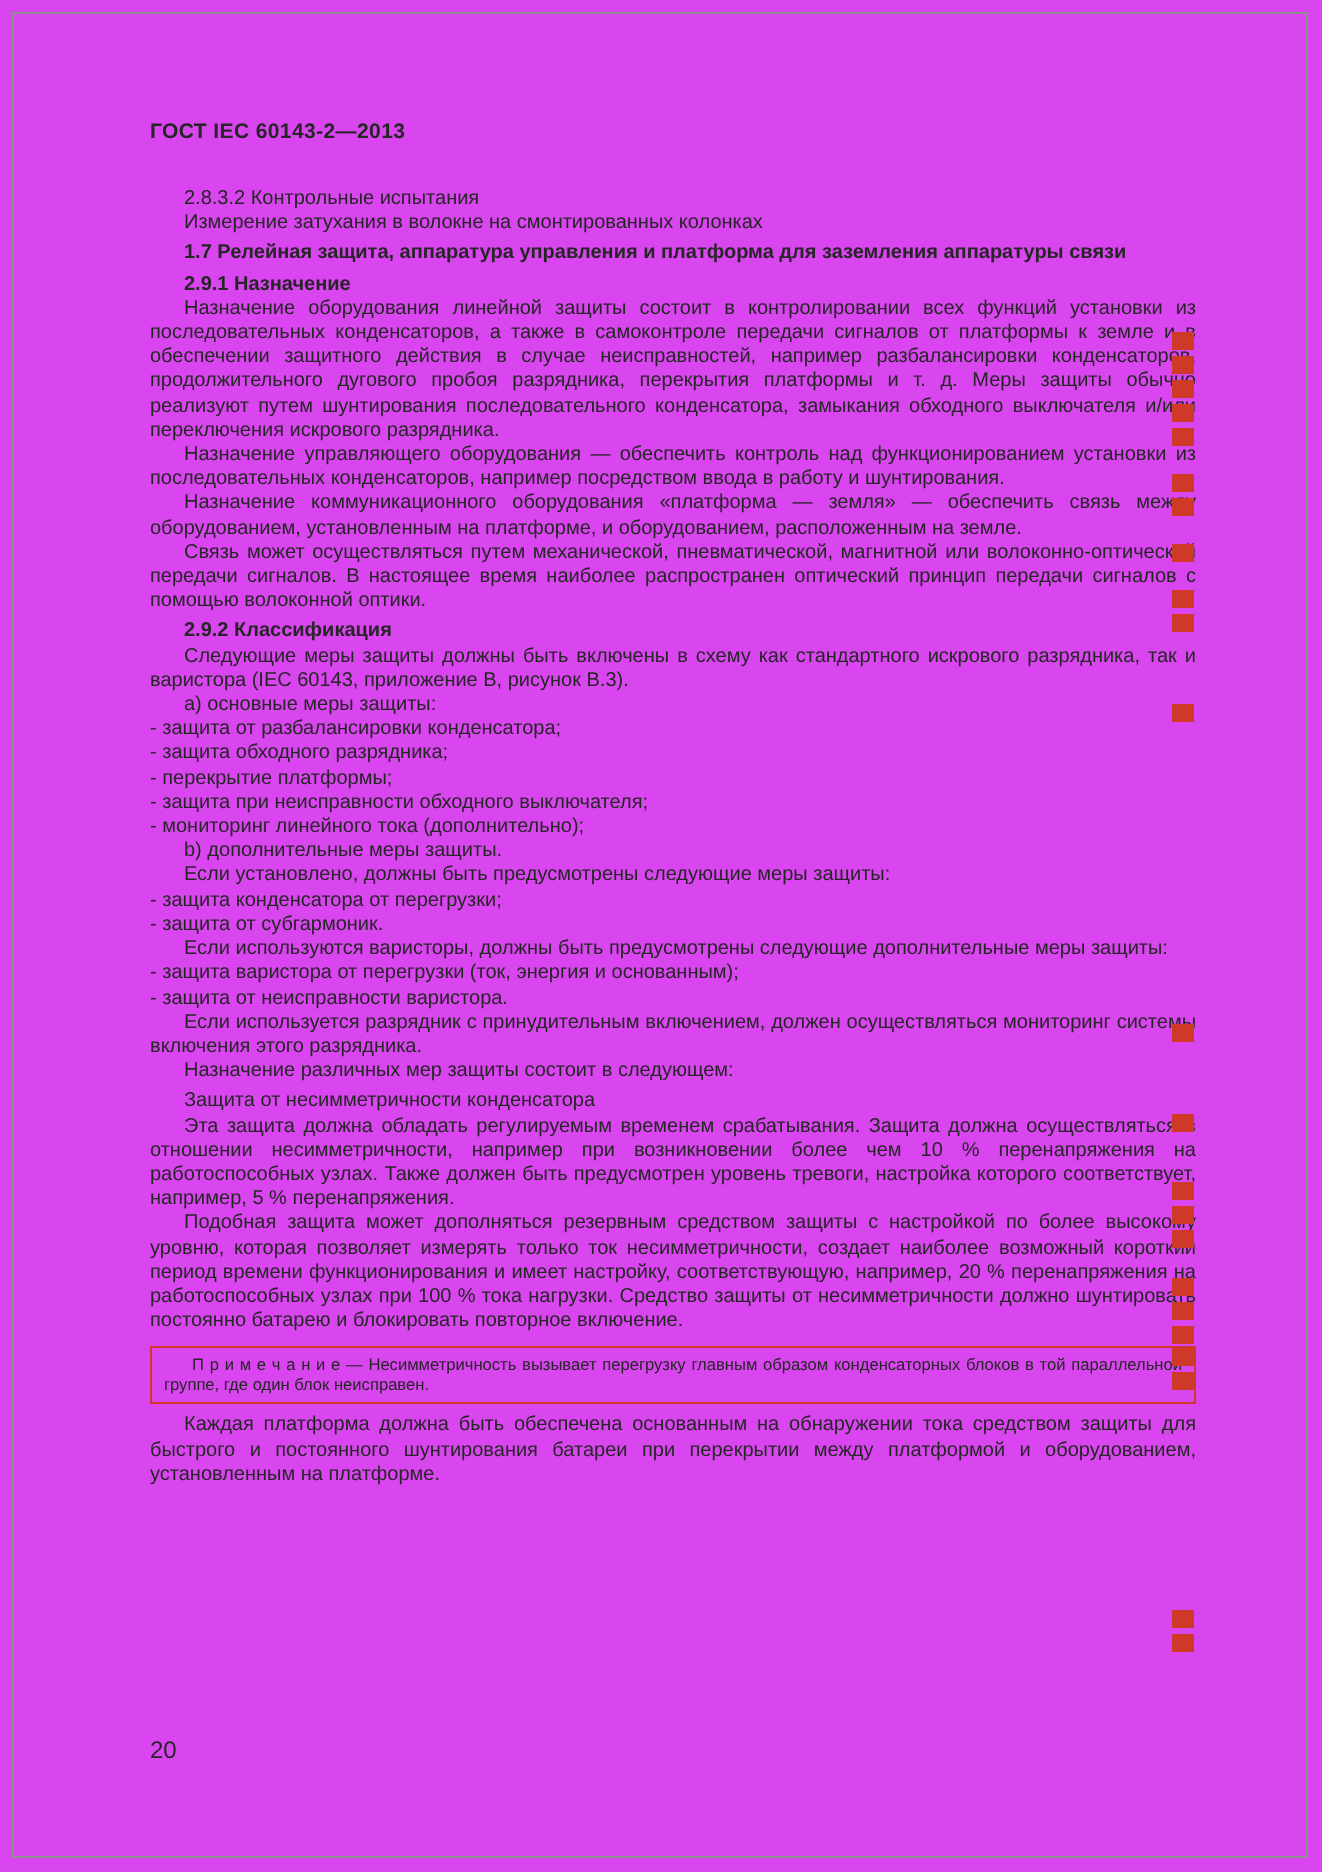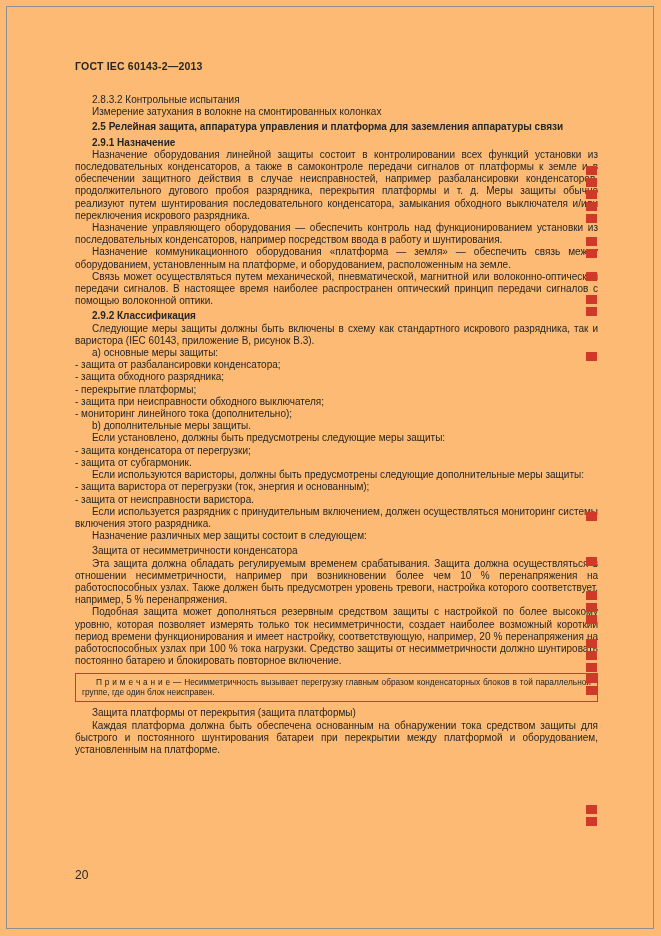--- a/index.html
+++ b/index.html
@@ -4,21 +4,21 @@
 <style>
   html, body {
     margin: 0;
     padding: 0;
     background: #f2f2f2;
   }
   .page {
     position: relative;
     width: 661px;
     height: 936px;
-    background: #fdba74;
+    background: #d946ef;
     font-family: "Liberation Sans", sans-serif;
     color: #262626;
     overflow: hidden;
   }
   .frame {
     position: absolute;
     left: 6px; top: 6px; right: 7px; bottom: 7px;
     border: 1px solid #8f8f8f;
     pointer-events: none;
   }
@@ -71,21 +71,21 @@
 <body>
 
 <div class="page">
   <div class="frame"></div>
 
   <div class="header">ГОСТ IEC 60143-2—2013</div>
 
   <div class="content">
     <p class="p">2.8.3.2 Контрольные испытания</p>
     <p class="p">Измерение затухания в волокне на смонтированных колонках</p>
-    <p class="p b mt">2.5 Релейная защита, аппаратура управления и платформа для заземления аппаратуры связи</p>
+    <p class="p b mt">1.7 Релейная защита, аппаратура управления и платформа для заземления аппаратуры связи</p>
     <p class="p b mt">2.9.1 Назначение</p>
     <p class="p">Назначение оборудования линейной защиты состоит в контролировании всех функций установки из последовательных конденсаторов, а также в самоконтроле передачи сигналов от платформы к земле и в обеспечении защитного действия в случае неисправностей, например разбалансировки конденсаторов, продолжительного дугового пробоя разрядника, перекрытия платформы и т. д. Меры защиты обычно реализуют путем шунтирования последовательного конденсатора, замыкания обходного выключателя и/или переключения искрового разрядника.</p>
     <p class="p">Назначение управляющего оборудования — обеспечить контроль над функционированием установки из последовательных конденсаторов, например посредством ввода в работу и шунтирования.</p>
     <p class="p">Назначение коммуникационного оборудования «платформа — земля» — обеспечить связь между оборудованием, установленным на платформе, и оборудованием, расположенным на земле.</p>
     <p class="p">Связь может осуществляться путем механической, пневматической, магнитной или волоконно-оптической передачи сигналов. В настоящее время наиболее распространен оптический принцип передачи сигналов с помощью волоконной оптики.</p>
     <p class="p b mt">2.9.2 Классификация</p>
     <p class="p">Следующие меры защиты должны быть включены в схему как стандартного искрового разрядника, так и варистора (IEC 60143, приложение B, рисунок B.3).</p>
     <p class="p">a) основные меры защиты:</p>
     <p class="list">- защита от разбалансировки конденсатора;</p>
     <p class="list">- защита обходного разрядника;</p>
@@ -98,21 +98,20 @@
     <p class="list">- защита от субгармоник.</p>
     <p class="p">Если используются варисторы, должны быть предусмотрены следующие дополнительные меры защиты:</p>
     <p class="list">- защита варистора от перегрузки (ток, энергия и основанным);</p>
     <p class="list">- защита от неисправности варистора.</p>
     <p class="p">Если используется разрядник с принудительным включением, должен осуществляться мониторинг системы включения этого разрядника.</p>
     <p class="p">Назначение различных мер защиты состоит в следующем:</p>
     <p class="p i mt">Защита от несимметричности конденсатора</p>
     <p class="p">Эта защита должна обладать регулируемым временем срабатывания. Защита должна осуществляться в отношении несимметричности, например при возникновении более чем 10 % перенапряжения на работоспособных узлах. Также должен быть предусмотрен уровень тревоги, настройка которого соответствует, например, 5 % перенапряжения.</p>
     <p class="p">Подобная защита может дополняться резервным средством защиты с настройкой по более высокому уровню, которая позволяет измерять только ток несимметричности, создает наиболее возможный короткий период времени функционирования и имеет настройку, соответствующую, например, 20 % перенапряжения на работоспособных узлах при 100 % тока нагрузки. Средство защиты от несимметричности должно шунтировать постоянно батарею и блокировать повторное включение.</p>
     <div class="note" style="border-color: rgb(207, 58, 40);">П р и м е ч а н и е — Несимметричность вызывает перегрузку главным образом конденсаторных блоков в той параллельной группе, где один блок неисправен.</div>
-    <p class="p i mt">Защита платформы от перекрытия (защита платформы)</p>
     <p class="p">Каждая платформа должна быть обеспечена основанным на обнаружении тока средством защиты для быстрого и постоянного шунтирования батареи при перекрытии между платформой и оборудованием, установленным на платформе.</p>
   </div>
 
   <div class="page-number">20</div>
 <div class="marker" style="top: 166px; background: rgb(207, 58, 40);"></div>
     <div class="marker" style="top: 178px; background: rgb(207, 58, 40);"></div>
     <div class="marker" style="top: 190px; background: rgb(207, 58, 40);"></div>
     <div class="marker" style="top: 202px; background: rgb(207, 58, 40);"></div>
     <div class="marker" style="top: 214px; background: rgb(207, 58, 40);"></div>
     <div class="marker" style="top: 237px; background: rgb(207, 58, 40);"></div>

